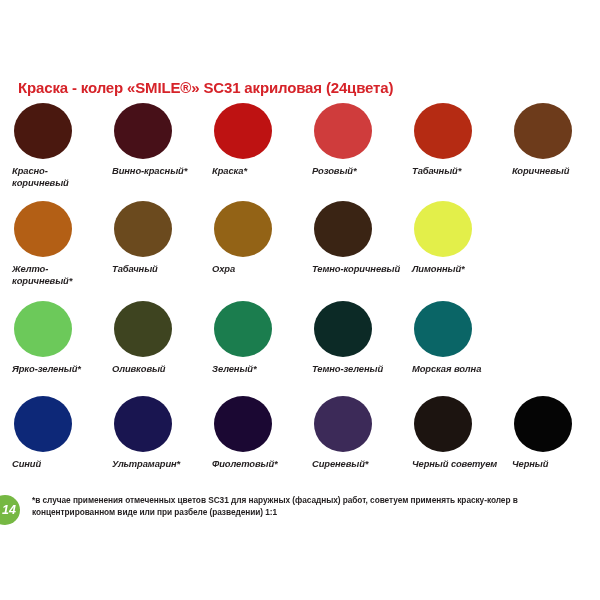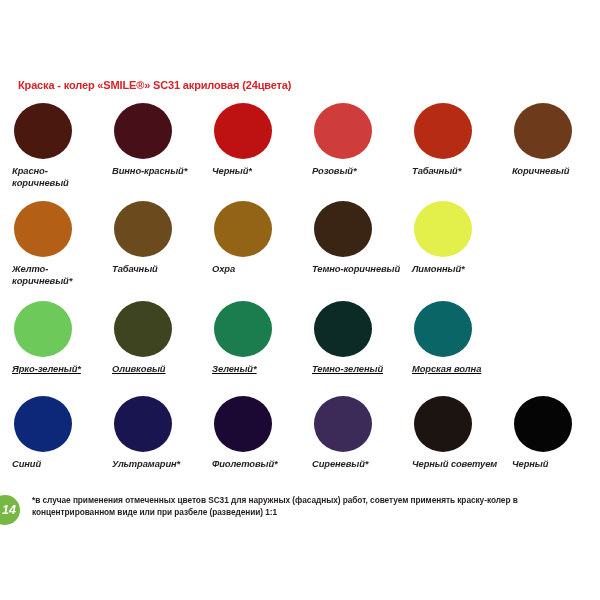--- a/index.html
+++ b/index.html
@@ -19,21 +19,21 @@
     left: 0;
     top: 0;
     width: 600px;
     height: 600px;
     background: #ffffff;
   }
   #catalog-title {
     position: absolute;
     left: 18px;
     top: 79px;
-    font-size: 11px;
+    font-size: 15px;
     font-weight: bold;
     color: #d62329;
     letter-spacing: -0.15px;
     white-space: nowrap;
   }
   #swatch-grid {
     position: absolute;
     left: 0px;
     top: 103px;
     width: 600px;
@@ -64,21 +64,21 @@
     font-style: italic;
     font-weight: bold;
     color: #231f20;
     line-height: 11.5px;
     width: 92px;
     word-wrap: break-word;
     letter-spacing: -0.1px;
   }
   .row-1 .swatch-cell { height: 98px; }
   .row-2 .swatch-cell { height: 100px; }
-  .row-3 .swatch-cell { height: 95px; text-decoration: underline; }
+  .row-3 .swatch-cell { height: 95px; }
   .row-4 .swatch-cell { height: 90px; }
 
   #footnote-area {
     position: absolute;
     left: 0px;
     top: 494px;
     width: 600px;
     height: 40px;
   }
   #page-badge {
@@ -123,21 +123,21 @@
         <div class="swatch-cell">
           <div class="swatch-dot" title="#4a180f" style="background: rgb(74, 24, 15);"></div>
           <div class="swatch-label">Красно-коричневый</div>
         </div>
         <div class="swatch-cell">
           <div class="swatch-dot" title="#471018" style="background: rgb(71, 16, 24);"></div>
           <div class="swatch-label">Винно-красный*</div>
         </div>
         <div class="swatch-cell">
           <div class="swatch-dot" title="#be1212" style="background: rgb(190, 18, 18);"></div>
-          <div class="swatch-label">Черный*</div>
+          <div class="swatch-label">Краска*</div>
         </div>
         <div class="swatch-cell">
           <div class="swatch-dot" title="#cf3c3c" style="background: rgb(207, 60, 60);"></div>
           <div class="swatch-label">Розовый*</div>
         </div>
         <div class="swatch-cell">
           <div class="swatch-dot" title="#b52b13" style="background: rgb(181, 43, 19);"></div>
           <div class="swatch-label">Табачный*</div>
         </div>
         <div class="swatch-cell">

